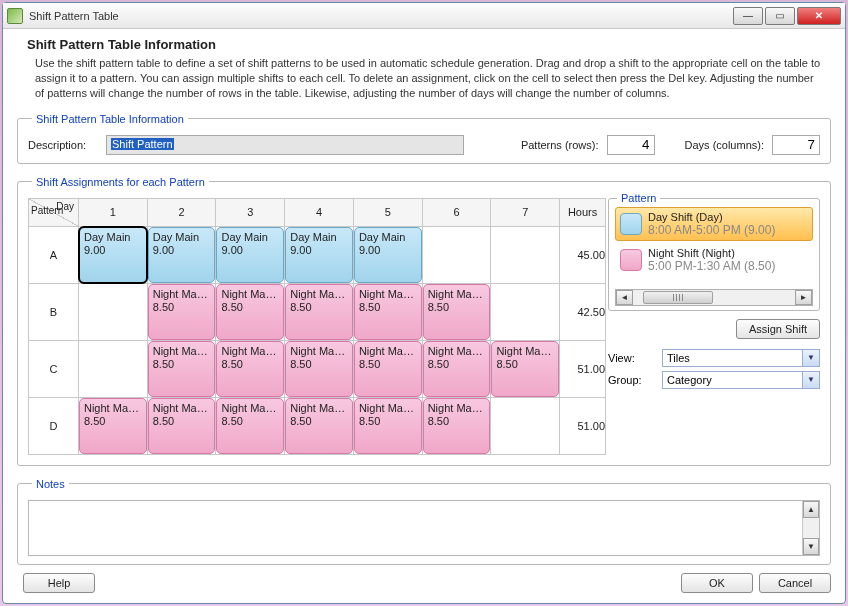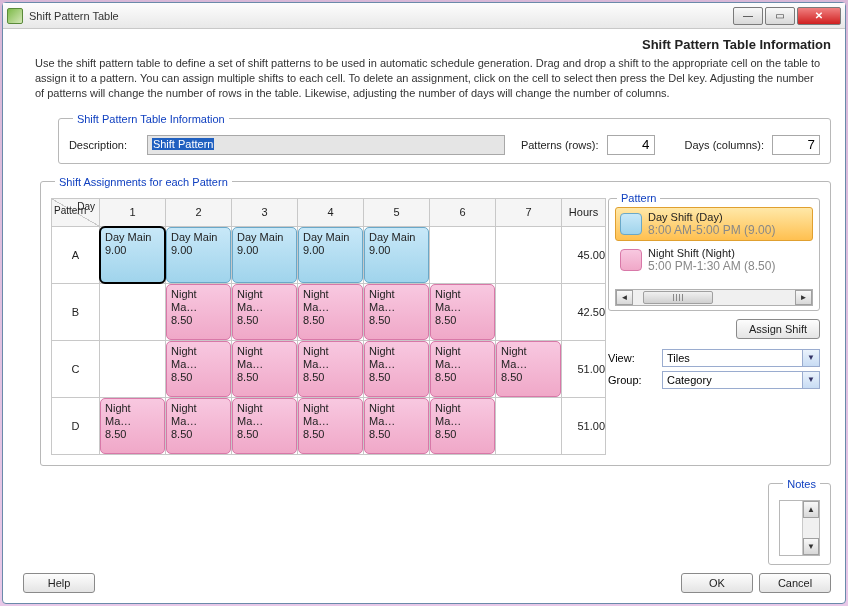--- a/index.html
+++ b/index.html
@@ -51,21 +51,20 @@
   background: linear-gradient(#f08080,#d02020);
   color: #fff; width: 44px;
   font-weight: bold;
 }
 .content {
   flex: 1;
   padding: 8px 14px 4px 14px;
   display: flex;
   flex-direction: column;
   overflow: hidden;
-  align-items: flex-end;
 }
 .header-title {
   font-weight: bold;
   font-size: 13px;
   color: #222;
   margin-bottom: 4px;
   padding-left: 10px;
 }
 .header-desc {
   color: #333;

